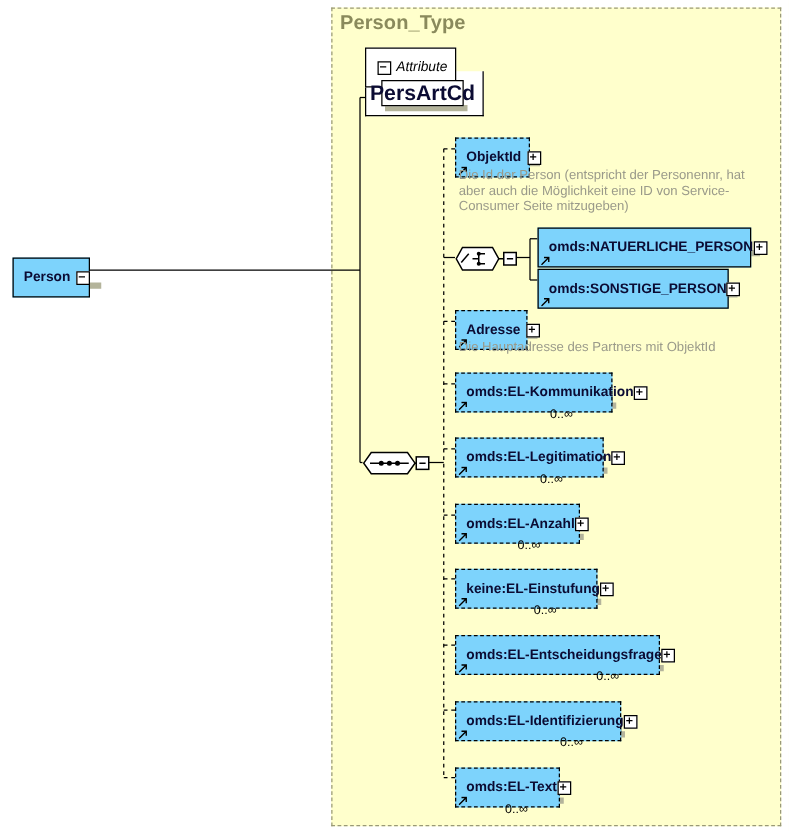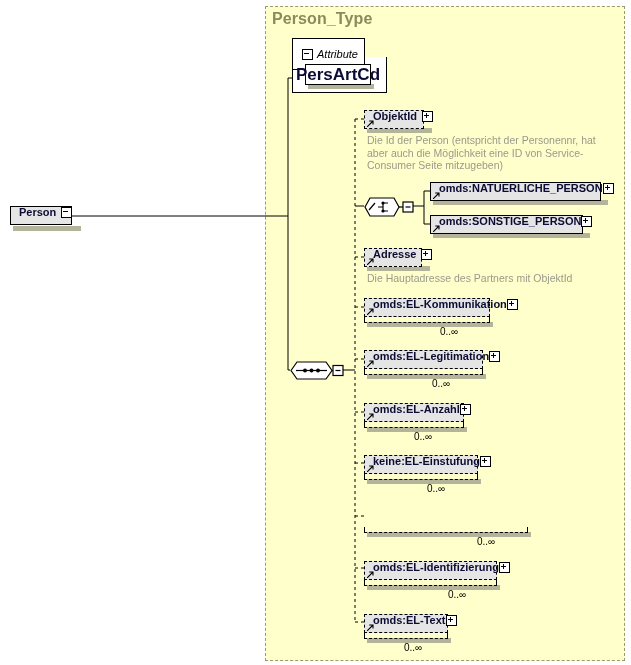--- a/index.html
+++ b/index.html
@@ -42,23 +42,24 @@
     font-weight: bold;
     color: #8a8a5c;
     letter-spacing: 0.1px;
     white-space: nowrap;
   }
 
   
   .node {
     position: absolute;
     box-sizing: border-box;
-    background: #e5e5e5;
-    height: 19px;
+    background: #7dd3fc;
+    height: 32px;
     display: flex;
+    align-items: center;
     padding: 0 3px 0 8px;
     white-space: nowrap;
   }
   .node .lbl {
     font-size: 11px;
     font-weight: bold;
     color: #0b0b33;
     line-height: 11px;
   }
   .node.solid { border: 1px solid #000000; }
@@ -357,20 +358,27 @@
     <svg class="refarrow" viewBox="0 0 7 7">
       <path d="M0 7 L6 1 M2.2 1 L6 1 L6 4.6" stroke="#000" stroke-width="1.1" fill="none"></path>
     </svg>
     <span class="lbl">keine:EL-Einstufung</span>
     <span class="toggle plus" style="margin-left:auto;"></span>
   </div>
   <div class="card" style="left:427px; top:483px;">0..∞</div>
 
   <div class="shadow" style="left:367px; top:532px; width:164px; height:5px;"></div>
   <div class="stack" style="left:364px; top:527px; width:164px;"></div>
+  <div class="node dashed" style="left:364px; top:508px; width:164px;">
+    <svg class="refarrow" viewBox="0 0 7 7">
+      <path d="M0 7 L6 1 M2.2 1 L6 1 L6 4.6" stroke="#000" stroke-width="1.1" fill="none"></path>
+    </svg>
+    <span class="lbl">omds:EL-Entscheidungsfrage</span>
+    <span class="toggle plus" style="margin-left:auto;"></span>
+  </div>
   <div class="card" style="left:477px; top:536px;">0..∞</div>
 
   <div class="shadow" style="left:367px; top:585px; width:133px; height:5px;"></div>
   <div class="stack" style="left:364px; top:580px; width:133px;"></div>
   <div class="node dashed" style="left:364px; top:561px; width:133px;">
     <svg class="refarrow" viewBox="0 0 7 7">
       <path d="M0 7 L6 1 M2.2 1 L6 1 L6 4.6" stroke="#000" stroke-width="1.1" fill="none"></path>
     </svg>
     <span class="lbl">omds:EL-Identifizierung</span>
     <span class="toggle plus" style="margin-left:auto;"></span>

